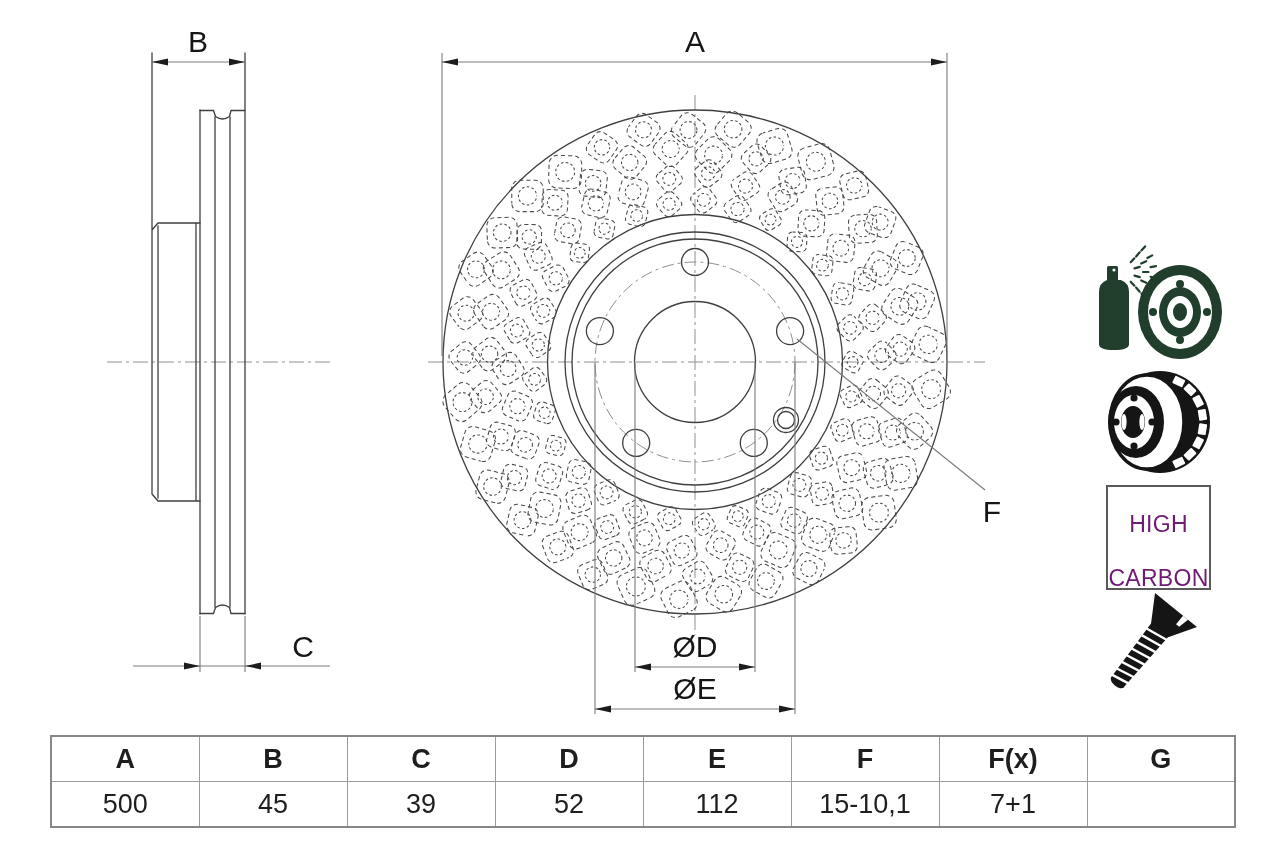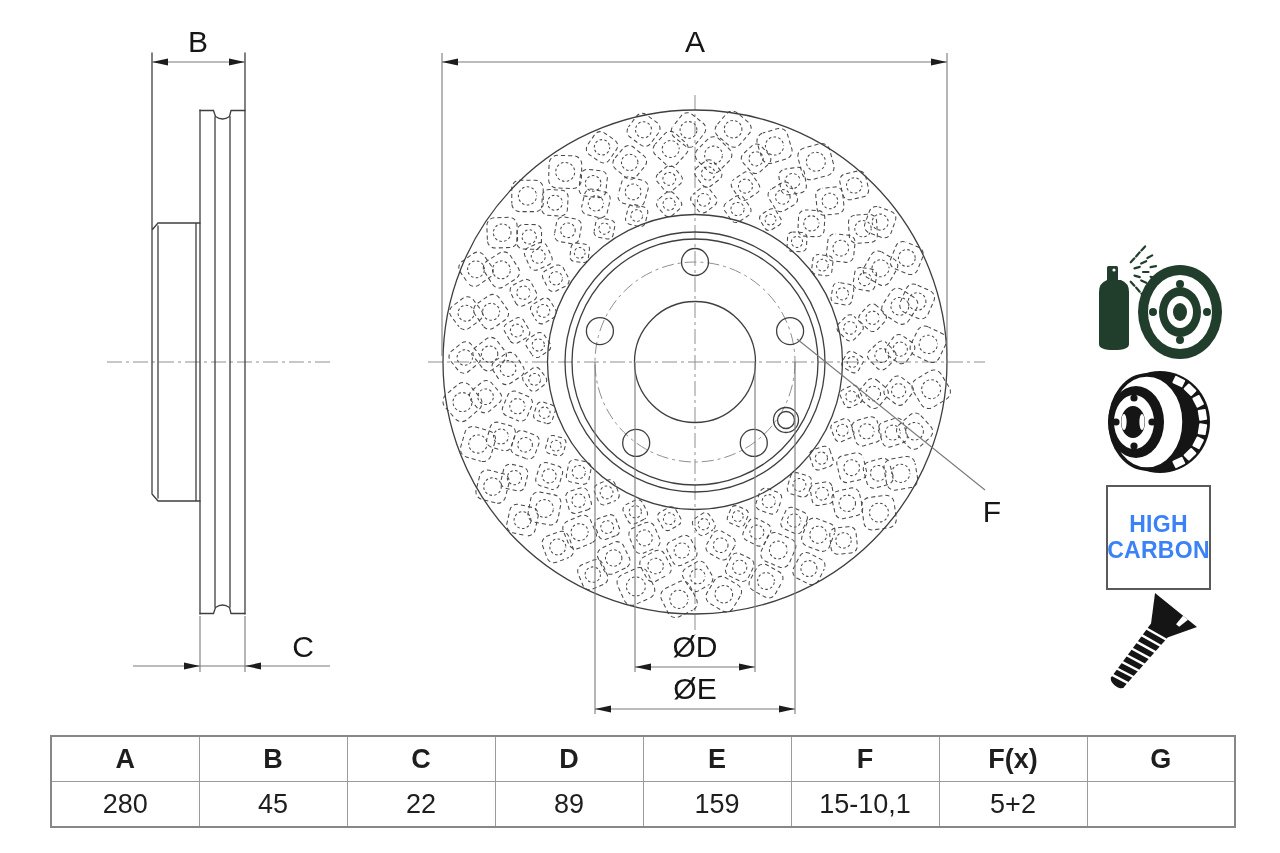--- a/index.html
+++ b/index.html
@@ -19,21 +19,21 @@
   .green-fill{fill:var(--icon_green);}
   .black-fill{fill:var(--icon_black);}
   .spray{stroke:var(--icon_green);stroke-width:2.2;stroke-linecap:round;}
   .white-fill{fill:#ffffff;}
   .thread{stroke:#ffffff;stroke-width:2.4;stroke-linecap:round;}
 
   
   .hc-box{position:absolute;left:1106px;top:485px;width:101px;height:101px;
           border:2px solid #5a5a5a;background:#fff;display:flex;flex-direction:column;
           align-items:center;justify-content:center;line-height:1.12;}
-  .hc-box div{font-weight:bold;font-size:23px;color:#3b82f6;letter-spacing:0.3px;}
+  .hc-box div{font-weight:normal;font-size:23px;color:#701a75;letter-spacing:0.3px;margin-top:28px;}
 
   
   .spec-table{position:absolute;left:50px;top:735px;width:1186px;border-collapse:collapse;
               table-layout:fixed;border:2px solid #878787;}
   .spec-table td{border:1.5px solid #9b9b9b;height:44px;text-align:center;vertical-align:middle;
                  font-size:27px;color:#1e1e1e;padding:0;overflow:hidden;}
   .spec-table tr.hdr td{font-weight:bold;}
 </style>
 </head>
 <body>
@@ -449,24 +449,24 @@
       <td>A</td>
       <td>B</td>
       <td>C</td>
       <td>D</td>
       <td>E</td>
       <td>F</td>
       <td>F(x)</td>
       <td>G</td>
     </tr>
     <tr>
-      <td>280</td>
+      <td>500</td>
       <td>45</td>
-      <td>22</td>
-      <td>89</td>
-      <td>159</td>
+      <td>39</td>
+      <td>52</td>
+      <td>112</td>
       <td>15-10,1</td>
-      <td>5+2</td>
+      <td>7+1</td>
       <td></td>
     </tr>
   </tbody>
     </table>
 </div>
 
 </body></html>

